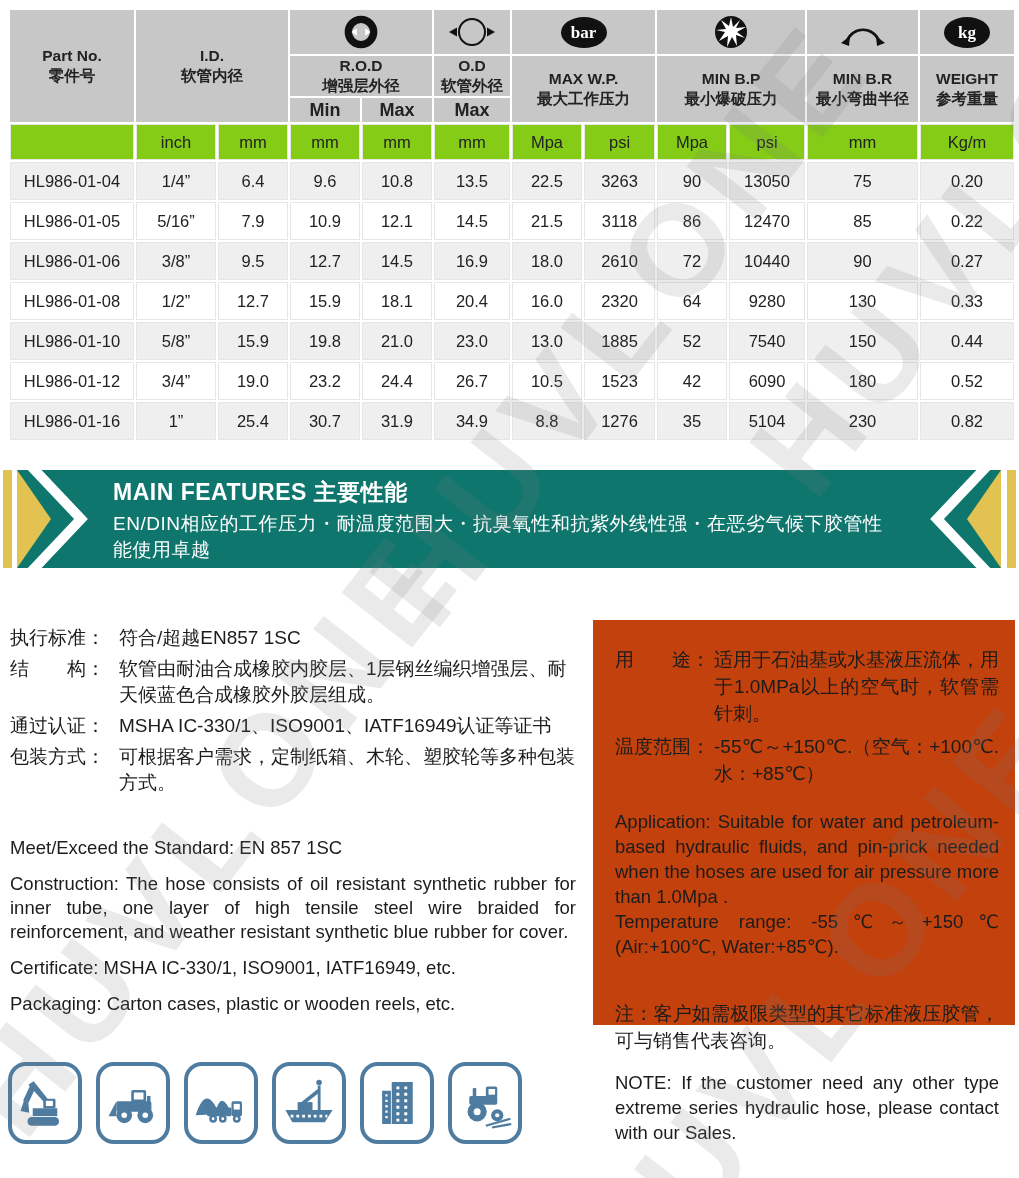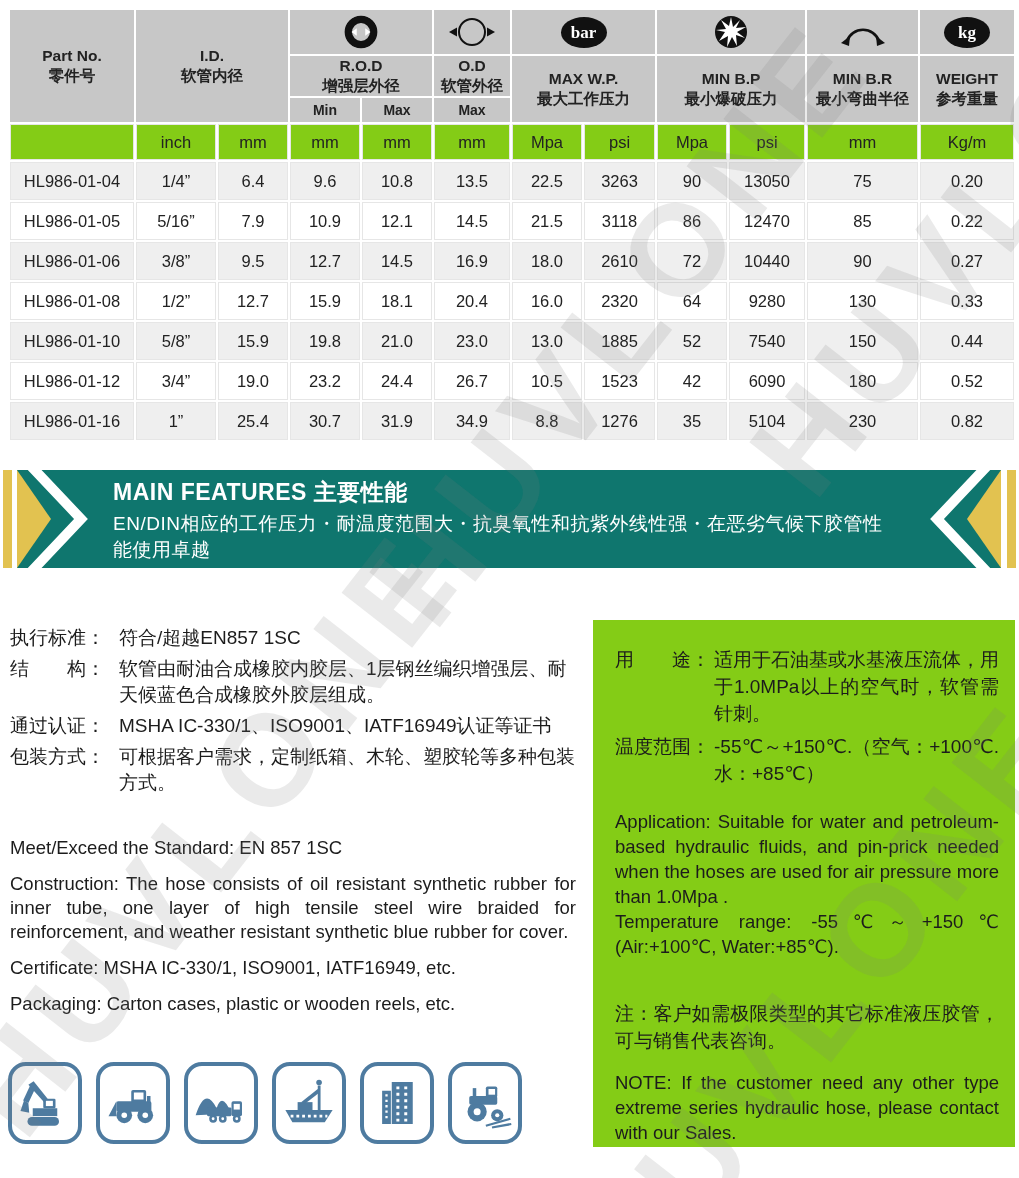--- a/index.html
+++ b/index.html
@@ -7,21 +7,21 @@
   .page{position:relative;width:1019px;height:1178px;background:#fff;overflow:hidden;}
 
   
   table.spec{position:absolute;left:8px;top:8px;width:1006px;border-collapse:collapse;table-layout:fixed;}
   table.spec th{background:#c7c7c7;border:2px solid #fff;font-weight:700;color:#222;
     text-align:center;vertical-align:middle;padding:0;font-size:15.5px;line-height:1.3;}
   table.spec td{border:2px solid #fff;outline:1px solid #e6e6e6;outline-offset:-2px;
     text-align:center;vertical-align:middle;font-size:16.5px;color:#222;padding:0;}
   tr.icon-row th{height:44px;}
   tr.label-row th{height:40px;}
-  tr.minmax-row th{height:24px;font-size:14px;text-align:center;}
+  tr.minmax-row th{height:24px;font-size:18px;text-align:center;}
   tr.unit-row td{height:36px;background:#84cc16;text-align:center;}
   tbody.data tr{height:40px;}
   tbody.data tr:nth-child(odd) td{background:#efefef;}
   tbody.data tr:nth-child(even) td{background:#fff;}
   .th2{display:block;}
   .badge-oval{display:inline-flex;align-items:center;justify-content:center;background:#111;
     color:#fff;border-radius:50%;width:46px;height:31px;font-family:"Liberation Serif",serif;
     font-weight:700;font-size:17px;line-height:1;}
   .hicon{display:inline-block;vertical-align:middle;}
 
@@ -38,21 +38,21 @@
 
   
   .left-col{position:absolute;left:10px;top:620px;width:566px;}
   .cn-item{display:flex;font-size:19px;line-height:26px;margin-top:5px;}
   .cn-item .lbl{flex:0 0 auto;white-space:nowrap;font-weight:700;font-weight:500;}
   .cn-item .txt{flex:1;margin-left:14px;}
   .en-block{margin-top:40px;}
   .en-item{font-size:18.5px;line-height:24px;margin-top:12px;text-align:justify;}
 
   
-  .right-panel{position:absolute;left:593px;top:620px;width:422px;height:527px;background:#84cc16;
+  .right-panel{position:absolute;left:593px;top:620px;width:422px;height:405px;background:#c2410c;
     box-sizing:border-box;padding:26px 16px 0 22px;}
   .rp-cn{display:flex;font-size:19px;line-height:27px;}
   .rp-cn + .rp-cn{margin-top:6px;}
   .rp-cn .lbl{flex:0 0 auto;white-space:nowrap;}
   .rp-cn .txt{flex:1;margin-left:4px;text-align:justify;}
   .rp-en{font-size:18.5px;line-height:25px;text-align:justify;}
   .rp-app{margin-top:22px;}
   .rp-temp{}
   .rp-note-cn{font-size:19px;line-height:27px;margin-top:41px;text-align:justify;}
   .rp-note-en{font-size:18.5px;line-height:25px;margin-top:16px;text-align:justify;}

